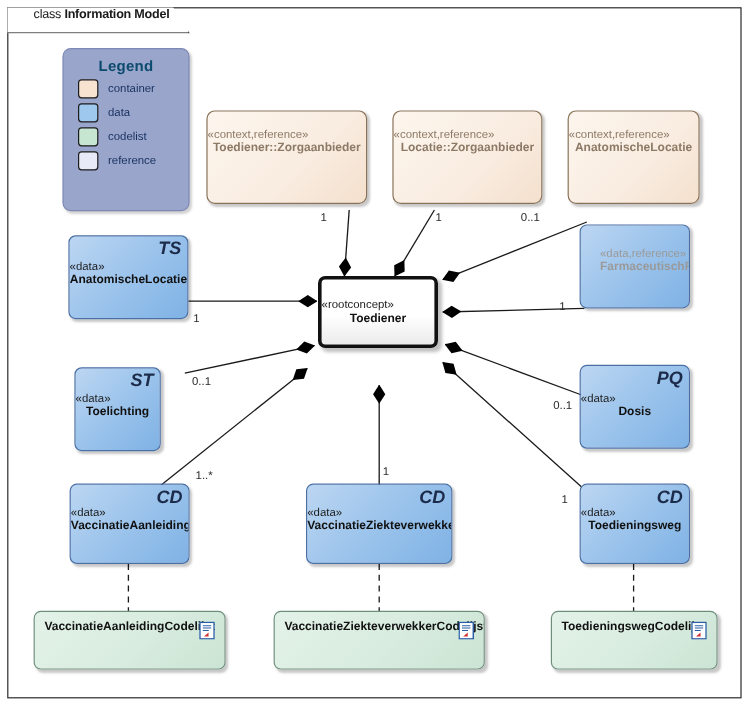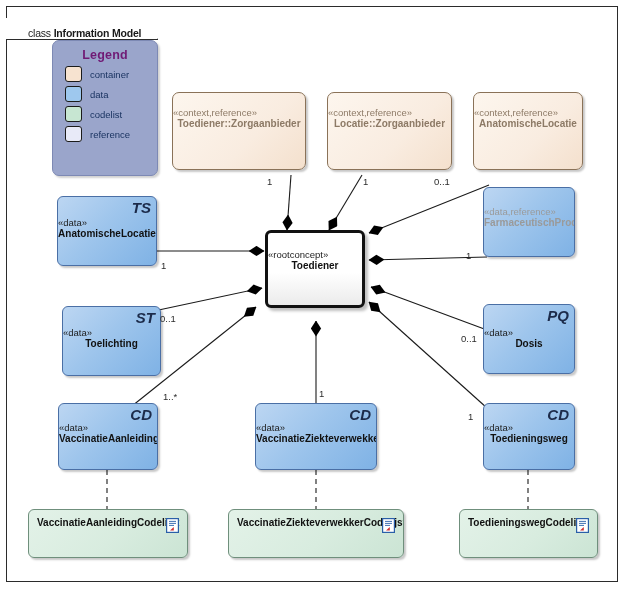--- a/index.html
+++ b/index.html
@@ -2,23 +2,23 @@
 <html><head>
 <meta charset="utf-8">
 <style>
   html,body{margin:0;padding:0;background:#ffffff;}
   body{width:626px;height:590px;font-family:"Liberation Sans",sans-serif;}
   #canvas{position:relative;width:626px;height:590px;overflow:hidden;background:#fff;}
 
   
   #frame{position:absolute;left:6px;top:6px;width:612px;height:576px;
          border:1.5px solid #2b2b2b;background:#ffffff;box-sizing:border-box;}
-  #frame-tab{position:absolute;left:6px;top:18px;height:22px;
+  #frame-tab{position:absolute;left:6px;top:6px;height:22px;
         background:#ffffff;border:1.5px solid #2b2b2b;border-top:none;border-left:none;
-        box-sizing:border-box;padding:0 16px 0 22px;display:flex;align-items:flex-end;
+        box-sizing:border-box;padding:0 16px 0 22px;display:flex;align-items:flex-start;
         clip-path:polygon(0 0,calc(100% - 14px) 0,100% 100%,0 100%);}
   #frame-tab span{font-size:10.5px;font-weight:bold;color:#1a1a1a;white-space:nowrap;letter-spacing:-0.2px;}
   #frame-tab .kw{font-weight:normal;}
 
   svg#wires{position:absolute;left:0;top:0;width:626px;height:590px;pointer-events:none;}
 
   .node{position:absolute;box-sizing:border-box;border-radius:6px;
         border:1px solid #4a6fa5;overflow:hidden;
         box-shadow:2px 2px 2px rgba(0,0,0,0.22);}
   .node .stereo{font-size:9.5px;color:#1c1c1c;white-space:nowrap;}
@@ -42,21 +42,21 @@
   .codelist .nm{font-size:10px;font-weight:bold;color:#111;text-align:left;}
   
   .refd .stereo,.refd .nm{color:#9a9a9a;}
 
   .mult{position:absolute;font-size:9.5px;color:#2b2b2b;white-space:nowrap;}
 
   
   #legend{position:absolute;left:52px;top:40px;width:104px;height:134px;
           background:#9aa5cb;border:1px solid #7d89b4;border-radius:7px;
           box-shadow:2px 2px 2px rgba(0,0,0,0.18);}
-  #legend .ltitle{text-align:center;font-size:12.5px;font-weight:bold;color:#701a75;
+  #legend .ltitle{text-align:center;font-size:12.5px;font-weight:bold;color:#0c4a6e;
                   margin-top:7px;letter-spacing:0.2px;}
   #legend .row{display:flex;align-items:center;margin:4px 0 0 12px;}
   #legend .sw{width:15px;height:14px;border:1.6px solid #1b1b1b;border-radius:3px;margin-right:8px;}
   #legend .lbl{font-size:9.5px;color:#16305e;}
 
   
   .docicon{position:absolute;width:13px;height:15px;}
 </style>
 </head>
 <body>
@@ -136,36 +136,36 @@
     </div>
   </div>
 
   <div class="node container" style="left:473px;top:92px;width:110px;height:78px;">
     <div class="body">
       <div class="stereo">«context,reference»</div>
       <div class="nm">AnatomischeLocatie</div>
     </div>
   </div>
 
-  <div class="node root" style="left:265px;top:230px;width:100px;height:78px;">
+  <div class="node root" style="left:265px;top:230px;width:100px;height:60px;">
     <div class="body" style="top:16px;">
       <div class="stereo">«rootconcept»</div>
       <div class="nm">Toediener</div>
     </div>
   </div>
 
   <div class="node data" style="left:57px;top:196px;width:100px;height:70px;">
     <div class="ty">TS</div>
     <div class="body" style="top:20px;">
       <div class="stereo">«data»</div>
       <div class="nm">AnatomischeLocatie</div>
     </div>
   </div>
 
-  <div class="node data" style="left:62px;top:306px;width:99px;height:70px;">
+  <div class="node data" style="left:62px;top:306px;width:72px;height:70px;">
     <div class="ty">ST</div>
     <div class="body" style="top:20px;">
       <div class="stereo">«data»</div>
       <div class="nm">Toelichting</div>
     </div>
   </div>
 
   <div class="node data" style="left:58px;top:403px;width:100px;height:67px;">
     <div class="ty">CD</div>
     <div class="body" style="top:18px;">
@@ -184,21 +184,21 @@
 
   <div class="node data" style="left:483px;top:403px;width:92px;height:67px;">
     <div class="ty">CD</div>
     <div class="body" style="top:18px;">
       <div class="stereo">«data»</div>
       <div class="nm">Toedieningsweg</div>
     </div>
   </div>
 
   <div class="node data refd" style="left:483px;top:187px;width:92px;height:70px;">
-    <div class="body" style="top:18px;">
+    <div class="body" style="top:18px;padding-left:16px;">
       <div class="stereo">«data,reference»</div>
       <div class="nm">FarmaceutischProduct</div>
     </div>
   </div>
 
   <div class="node data" style="left:483px;top:304px;width:92px;height:70px;">
     <div class="ty">PQ</div>
     <div class="body" style="top:22px;">
       <div class="stereo">«data»</div>
       <div class="nm">Dosis</div>

